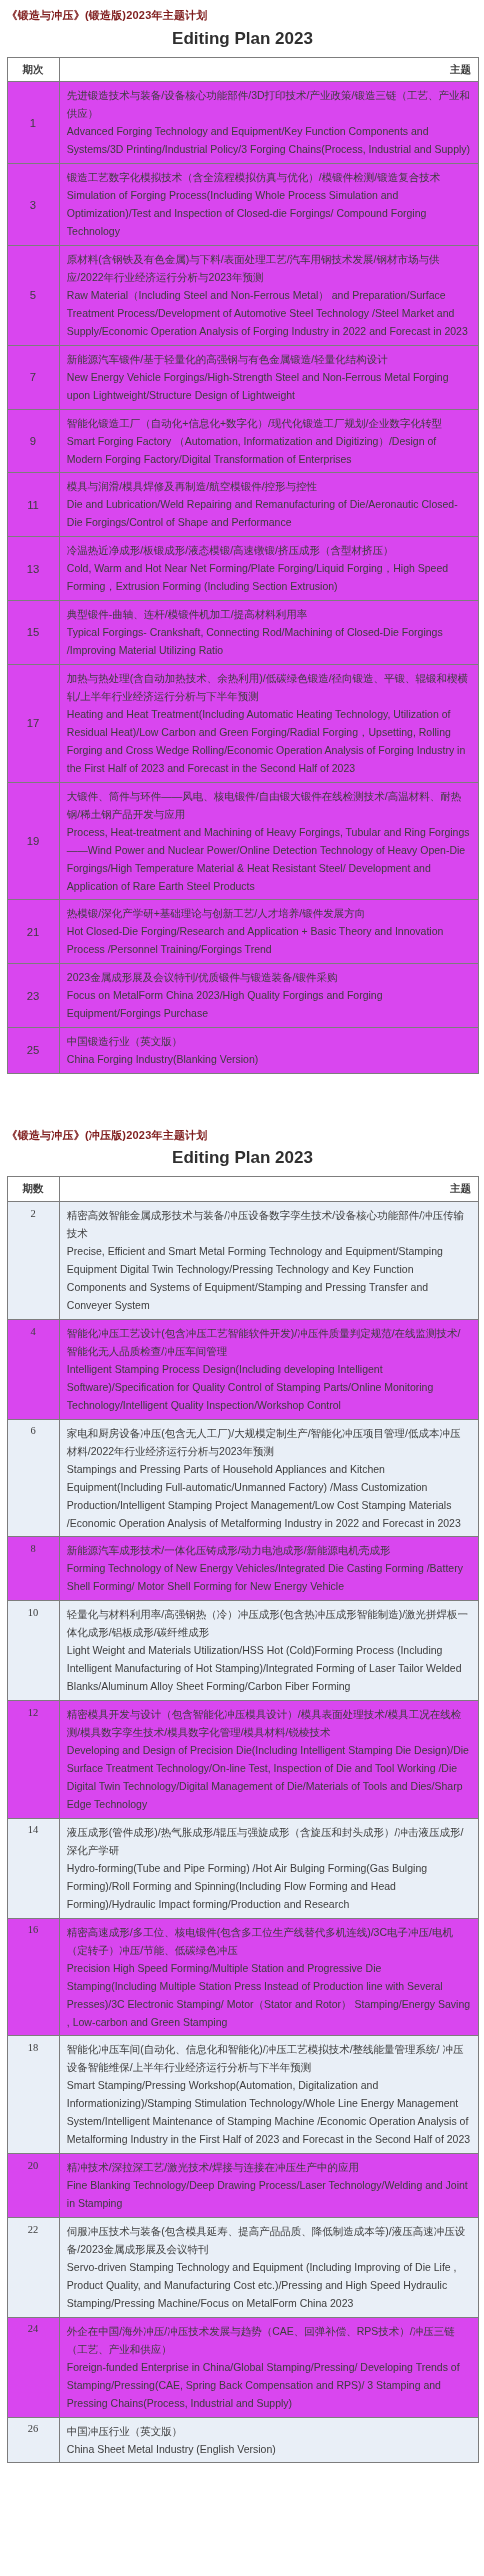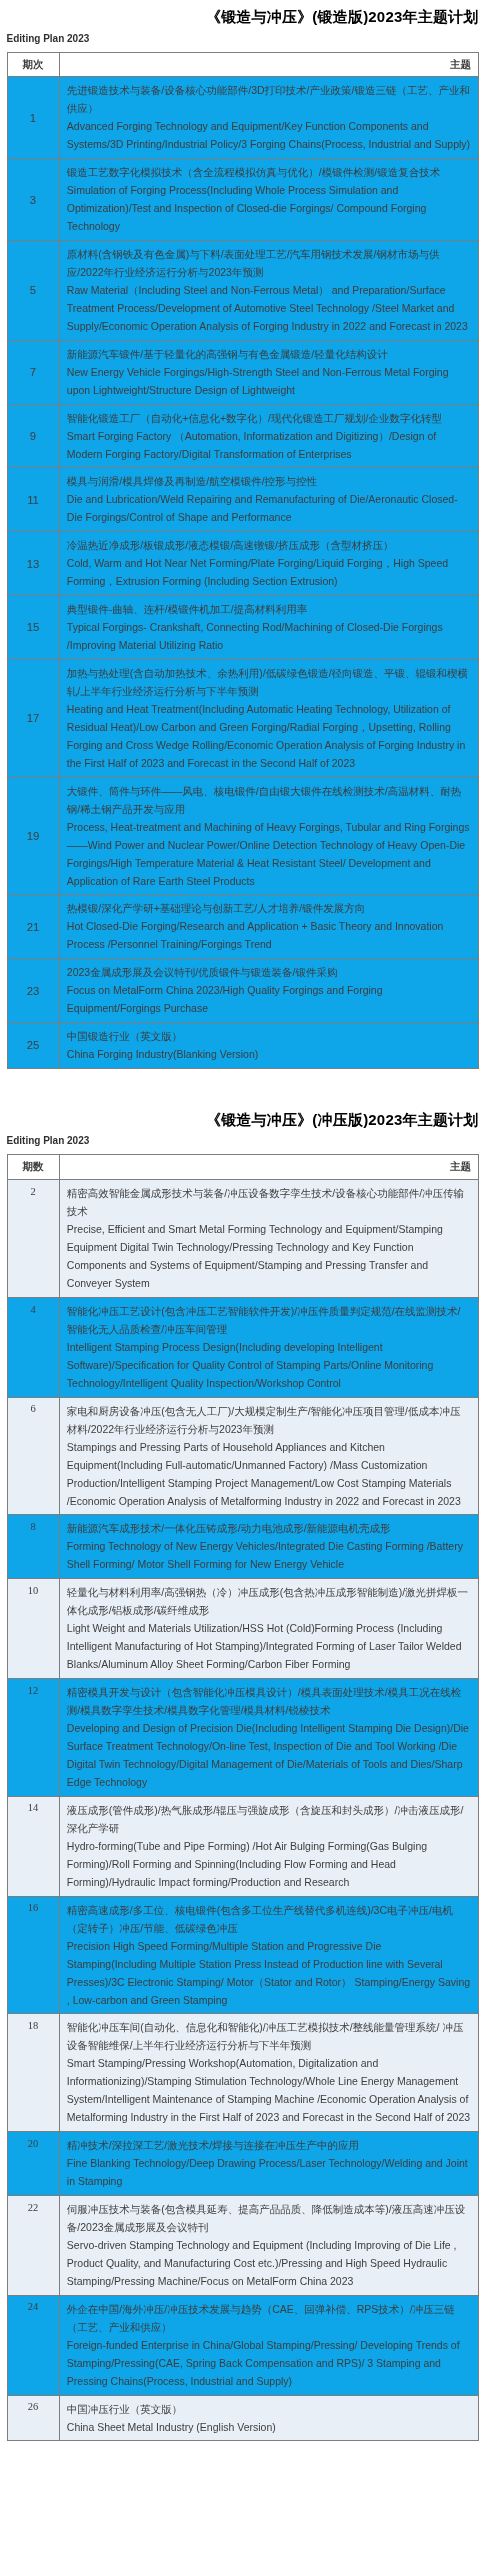--- a/index.html
+++ b/index.html
@@ -9,40 +9,41 @@
     width: 485px;
     font-family: "Liberation Sans", "DejaVu Sans", sans-serif;
     color: #3d3d3d;
   }
   .doc {
     width: 485px;
     box-sizing: border-box;
     padding: 6.5px 6.5px 19.4px 6.5px;
   }
   .section { margin: 0; }
-  .section + .section { margin-top: 42px; }
+  .section + .section { margin-top: 54px; }
   .sec-title {
-    text-align: right;
-    font-size: 15px;
+    text-align: left;
+    font-size: 11px;
     font-weight: bold;
-    color: #000000;
+    color: #7f1d1d;
     margin: 1.6px 0 5.7px 0;
     letter-spacing: 0.2px;
   }
   .sec-subtitle {
-    font-size: 10px;
+    text-align: center;
+    font-size: 17px;
     font-weight: bold;
     color: #2f2f2f;
     margin: 0 0 8px 0;
   }
   table.plan {
     width: 100%;
     border-collapse: collapse;
     table-layout: fixed;
-    background: #0ea5e9;
+    background: #d946ef;
   }
   table.plan th, table.plan td {
     border: 0.8px solid #7d7d7d;
   }
   col.c-issue { width: 52px; }
   thead th {
     font-size: 10.5px;
     font-weight: bold;
     color: #3d3d3d;
     padding: 4.8px 6.5px 4.8px 6.5px;

